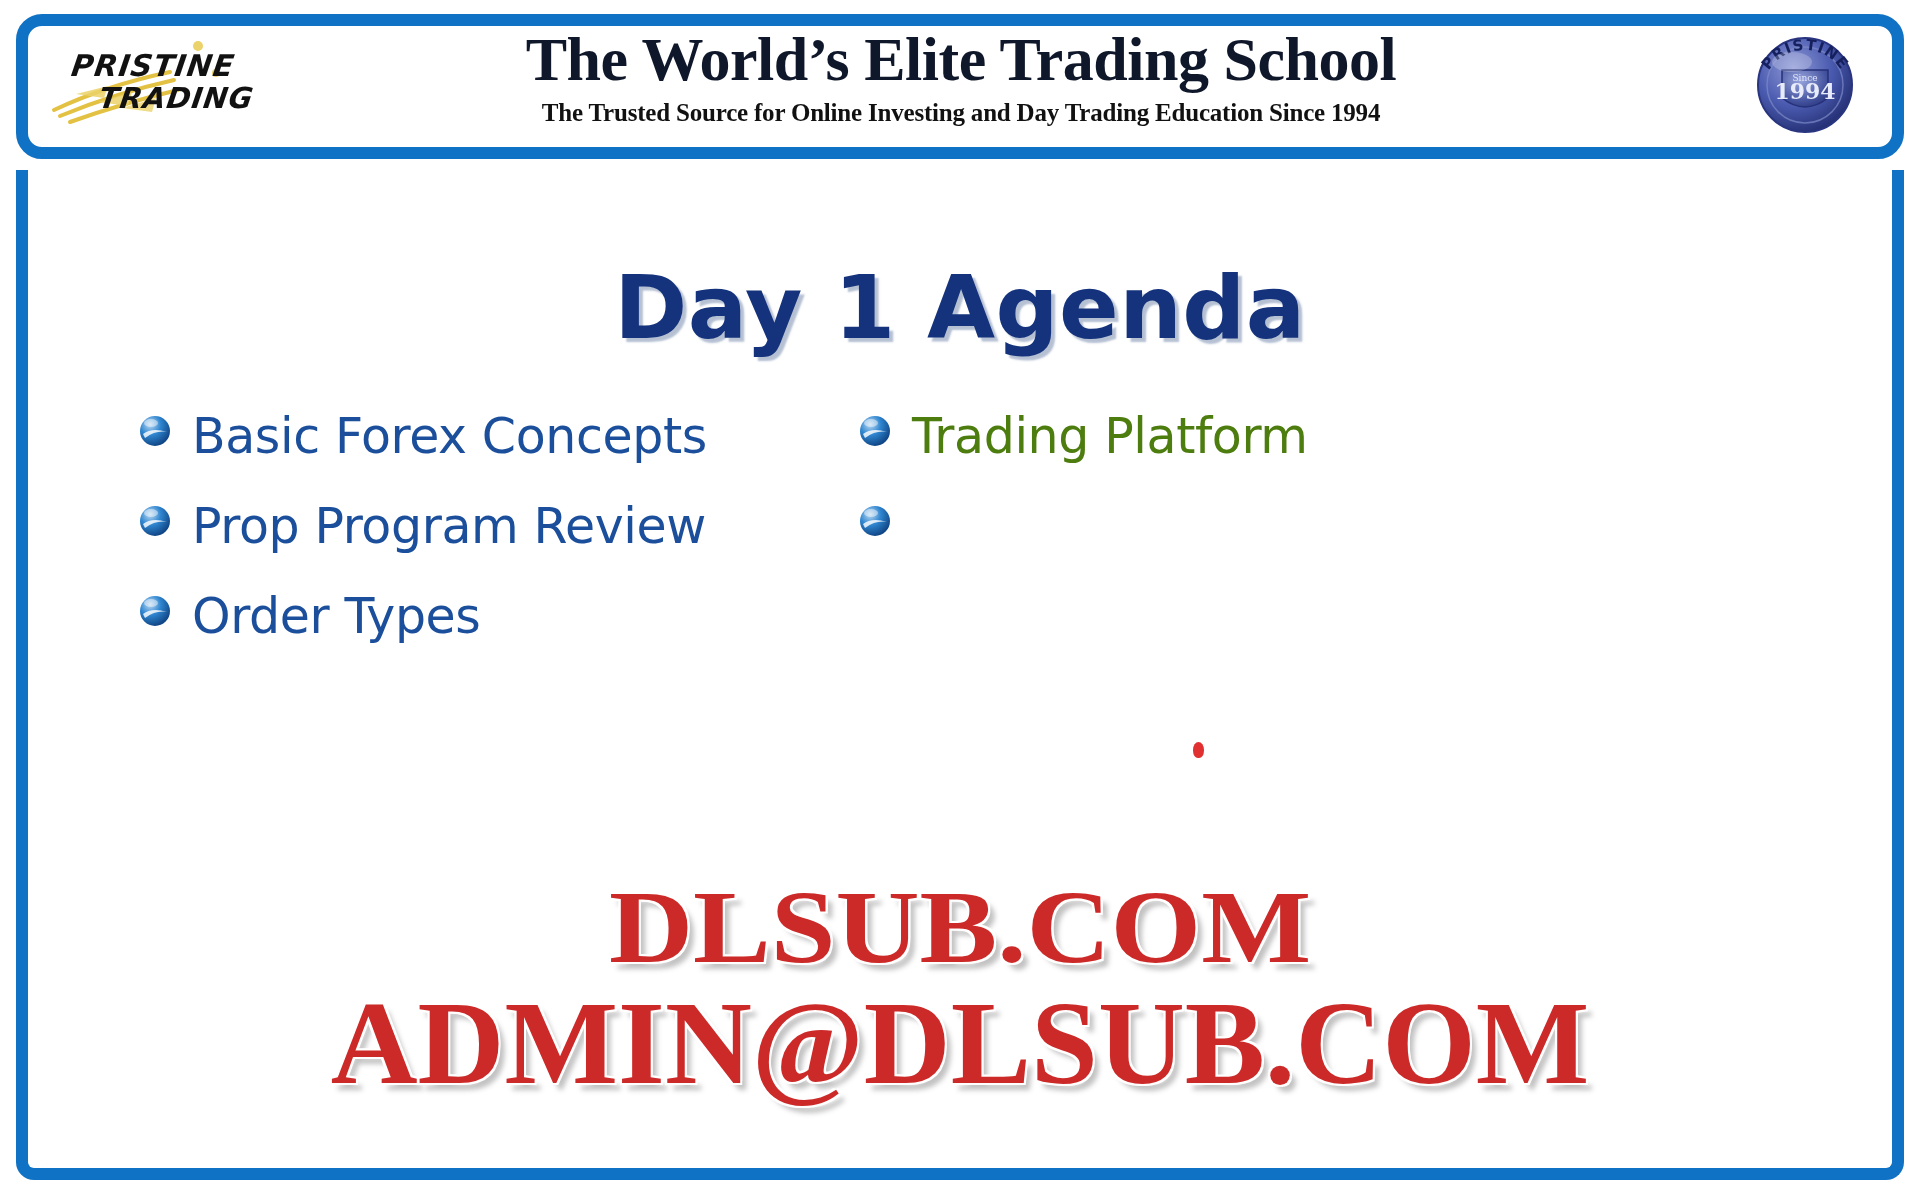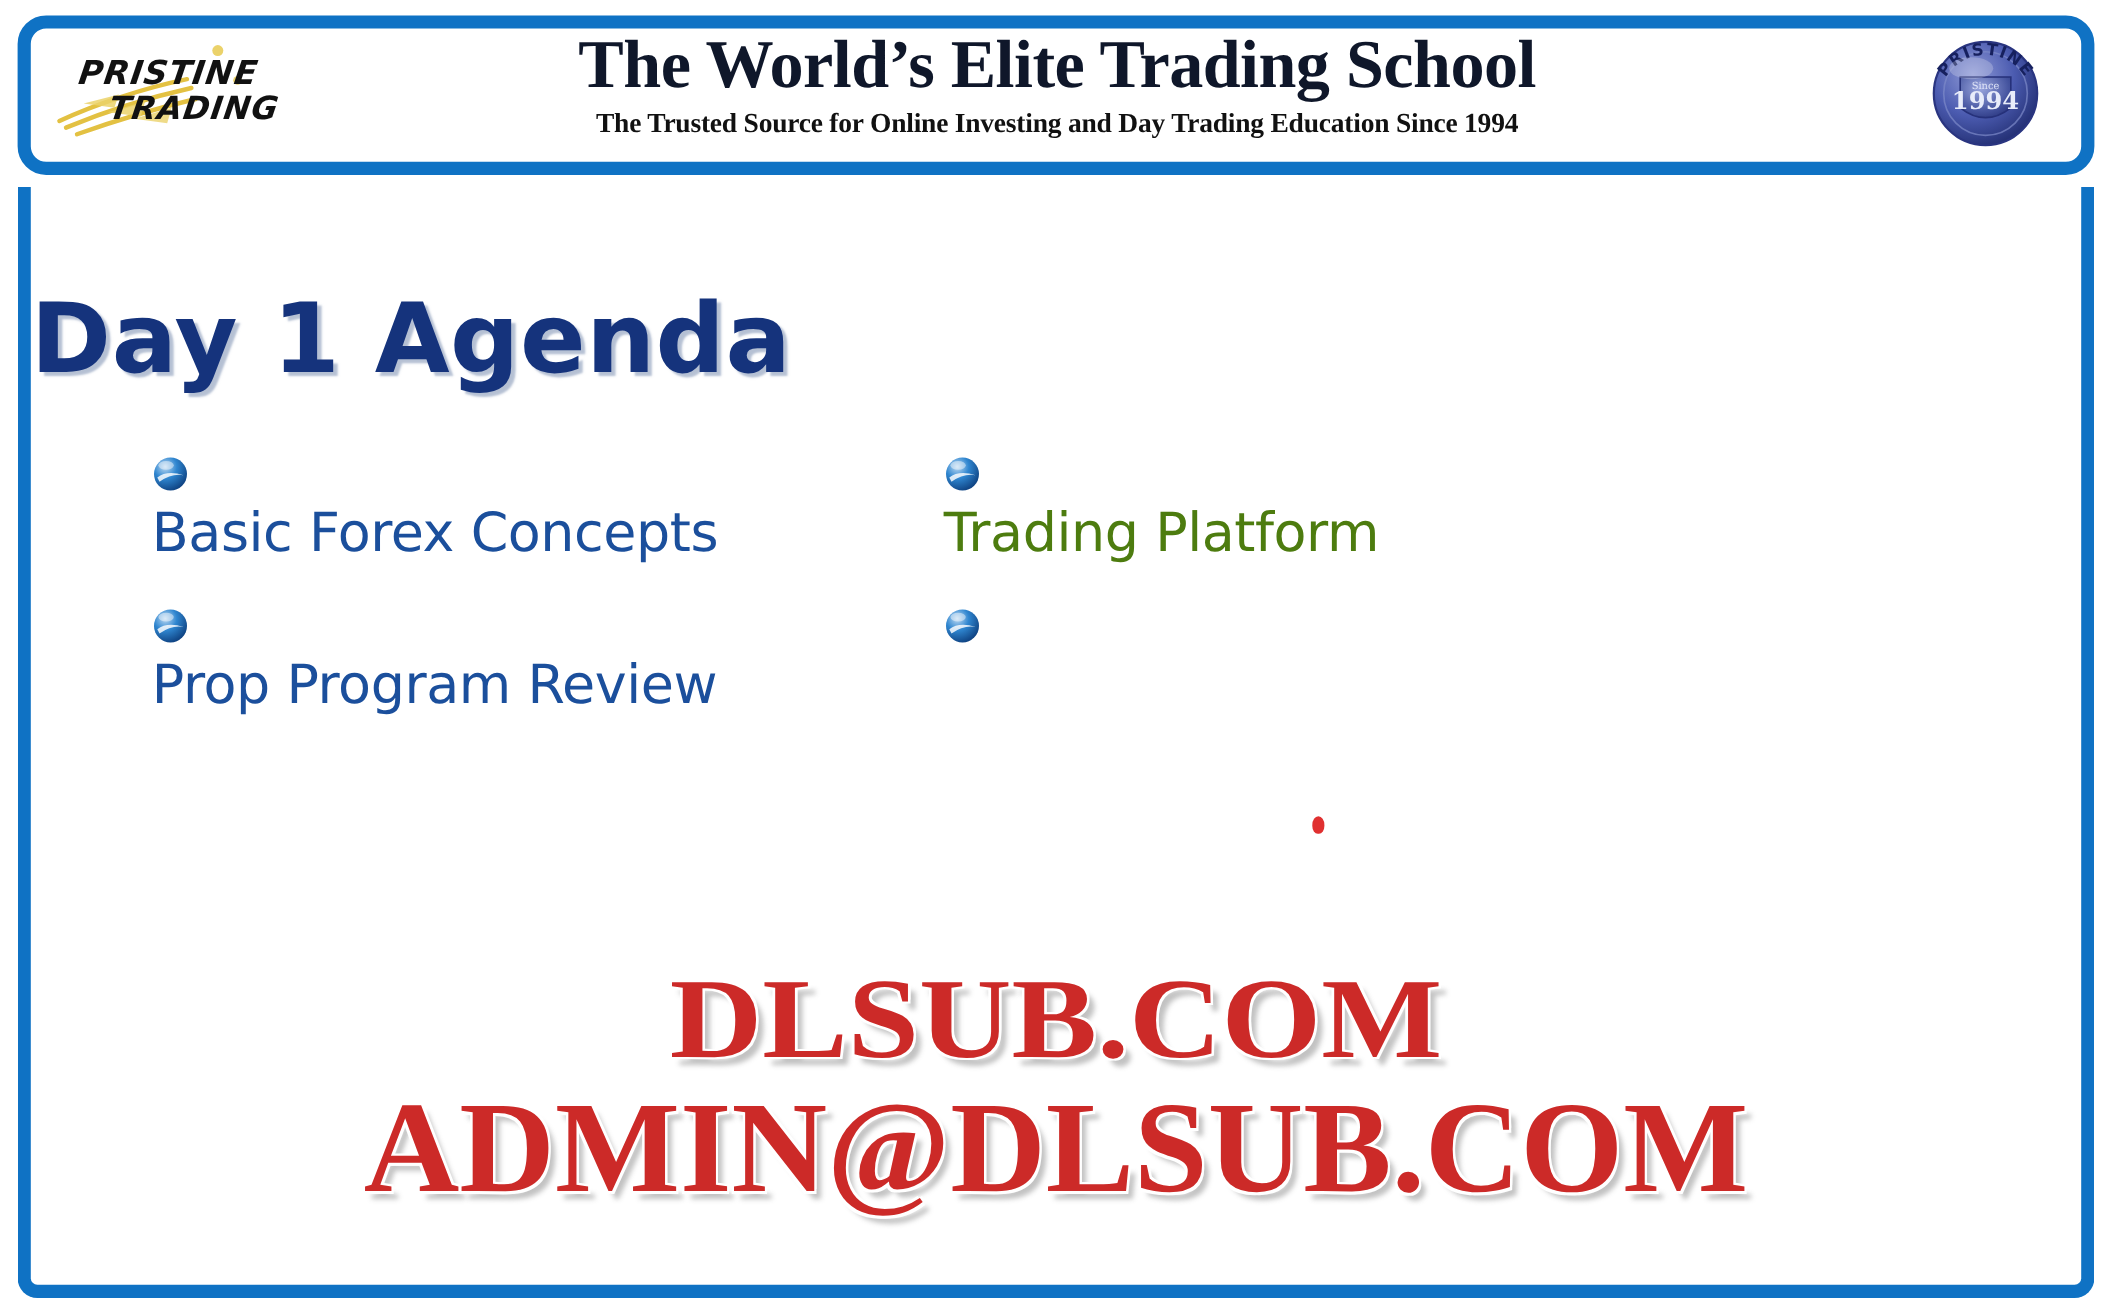--- a/index.html
+++ b/index.html
@@ -88,21 +88,21 @@
     left:28px; top:182px;
     width:1864px; height:986px;
     z-index:5;
     overflow:hidden;
   }
 
   .agenda-title{
     position:absolute;
     left:0; top:78px;
     width:1864px;
-    text-align:left;
+    text-align:center;
     font-family:"DejaVu Sans", sans-serif;
     font-weight:bold;
     font-size:88px;
     line-height:96px;
     color:#15337C;
     text-shadow: 4px 4px 2px rgba(120,140,175,0.55);
     letter-spacing:0.5px;
   }
 
   
@@ -113,21 +113,20 @@
     display:flex;
   }
   .col{ position:relative; }
   .col-left{ width:790px; padding-left:110px; }
   .col-right{ width:1020px; padding-left:40px; }
 
   .bullet-row{
     display:flex;
     align-items:flex-start;
     margin-bottom:16px;
-    flex-direction:column;
   }
   .bullet-icon{
     flex:0 0 auto;
     width:34px; height:34px;
     margin-top:14px;
     margin-right:20px;
   }
   .bullet-icon svg{ display:block; }
   .bullet-text{
     font-family:"DejaVu Sans", sans-serif;
@@ -281,20 +280,30 @@
           <span class="bullet-icon">
             <svg width="34" height="34" viewBox="0 0 34 34" xmlns="http://www.w3.org/2000/svg">
               <circle cx="17" cy="17" r="15" fill="url(#bg1)"></circle>
               <path d="M5 20 Q14 13 29 18 Q18 16 7 24 Z" fill="#ffffff" opacity="0.82"></path>
               <ellipse cx="13" cy="9" rx="7" ry="4" fill="#ffffff" opacity="0.45"></ellipse>
             </svg>
           </span>
           <span class="bullet-text">Prop Program Review</span>
         </div>
 
+        <div class="bullet-row">
+          <span class="bullet-icon">
+            <svg width="34" height="34" viewBox="0 0 34 34" xmlns="http://www.w3.org/2000/svg">
+              <circle cx="17" cy="17" r="15" fill="url(#bg1)"></circle>
+              <path d="M5 20 Q14 13 29 18 Q18 16 7 24 Z" fill="#ffffff" opacity="0.82"></path>
+              <ellipse cx="13" cy="9" rx="7" ry="4" fill="#ffffff" opacity="0.45"></ellipse>
+            </svg>
+          </span>
+          <span class="bullet-text">Order Types</span>
+        </div>
 
       </div>
 
       <div class="col col-right">
 
         <div class="bullet-row">
           <span class="bullet-icon">
             <svg width="34" height="34" viewBox="0 0 34 34" xmlns="http://www.w3.org/2000/svg">
               <circle cx="17" cy="17" r="15" fill="url(#bg1)"></circle>
               <path d="M5 20 Q14 13 29 18 Q18 16 7 24 Z" fill="#ffffff" opacity="0.82"></path>

